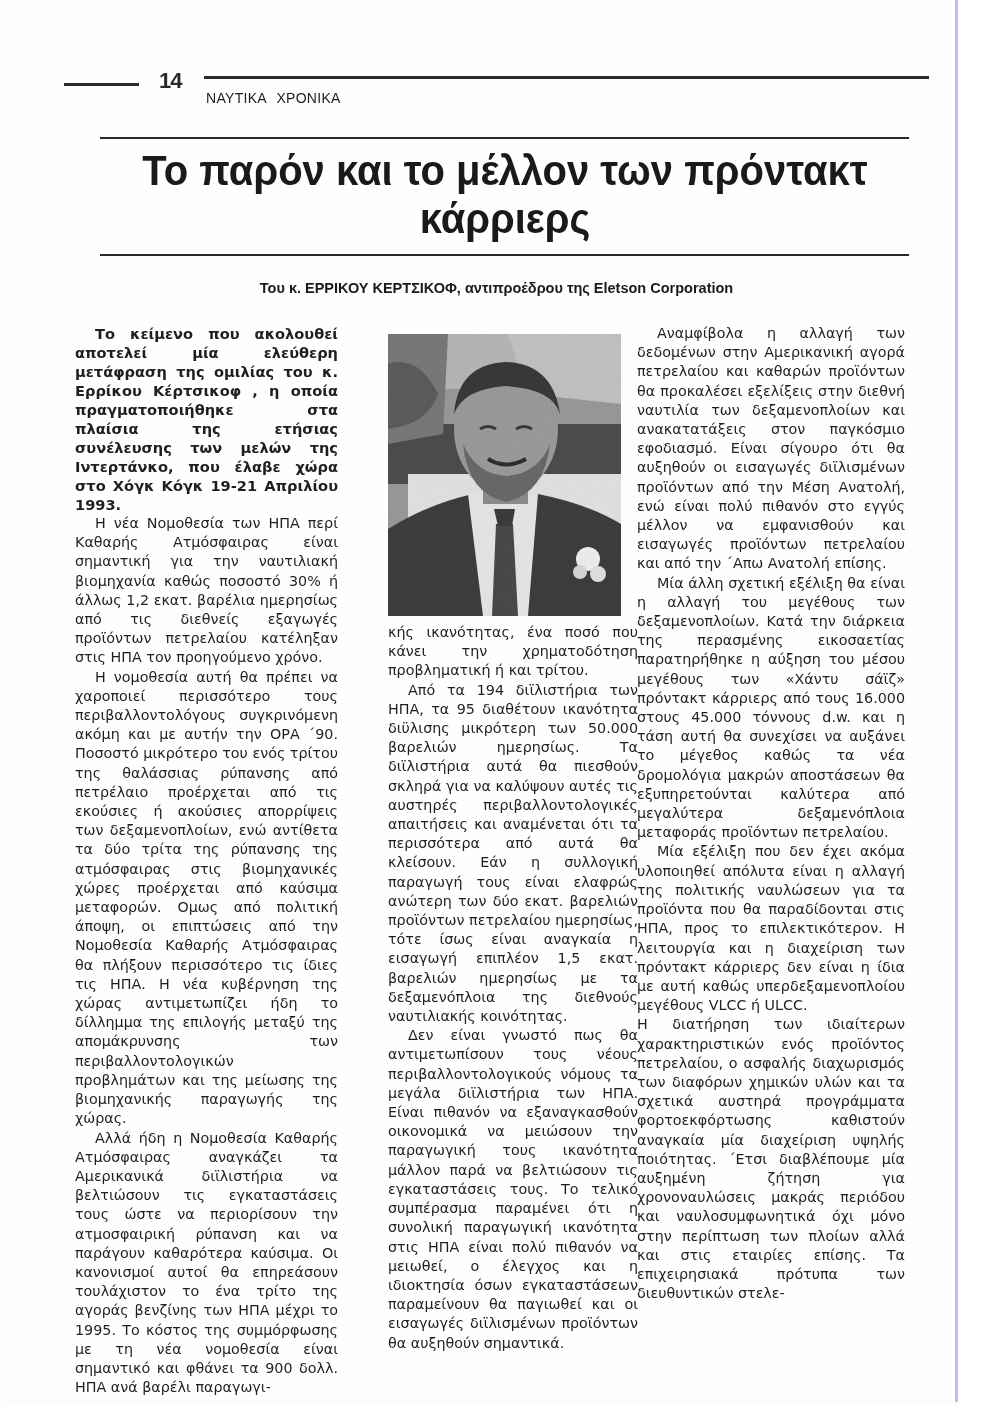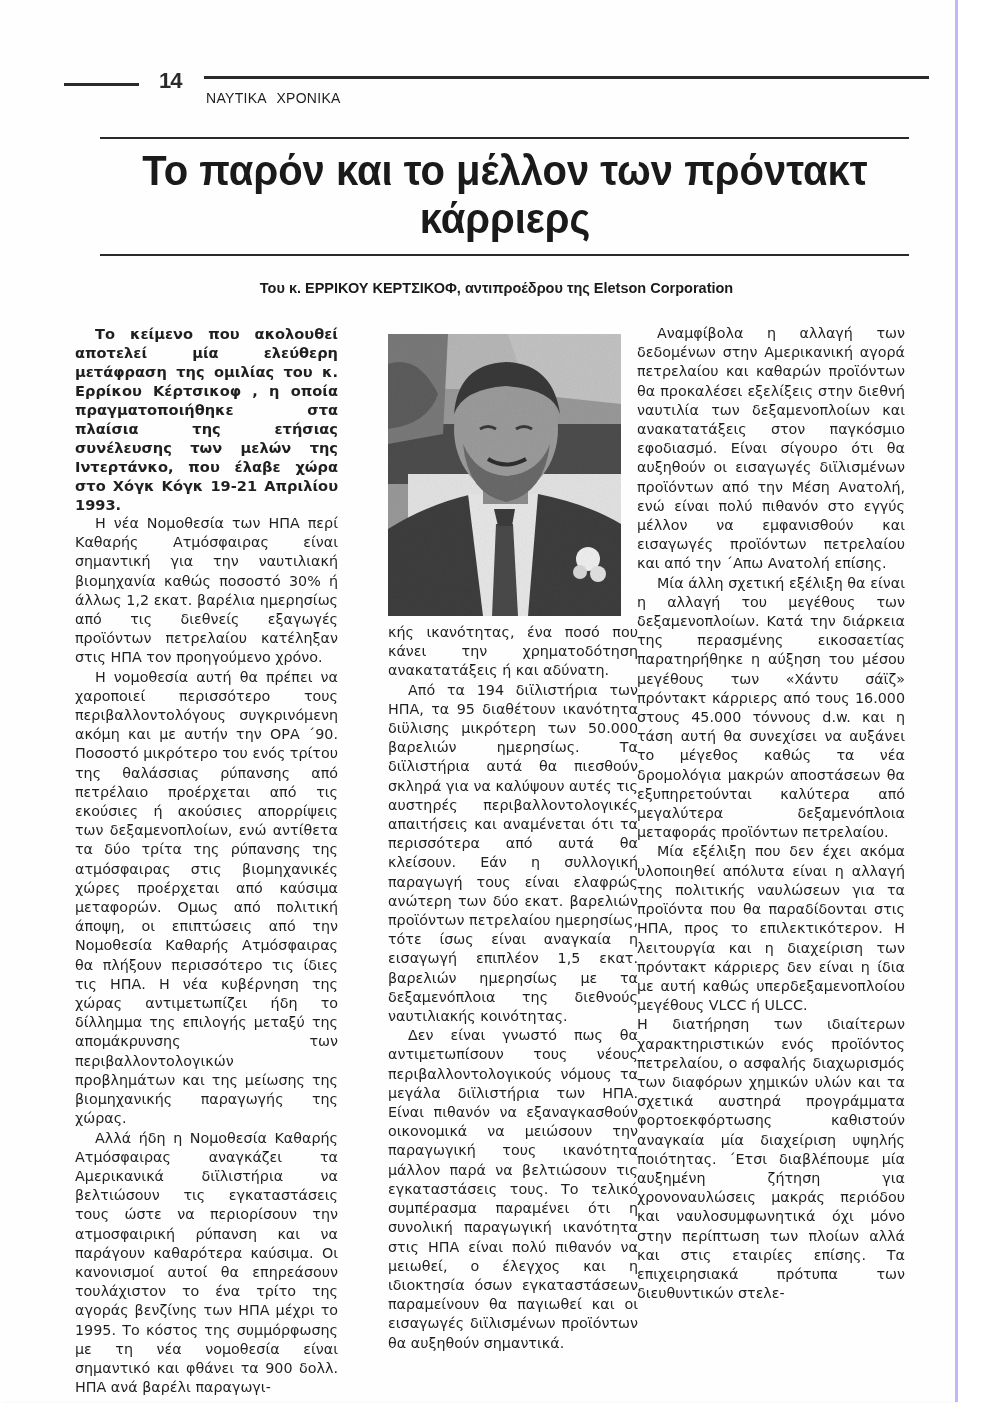--- a/index.html
+++ b/index.html
@@ -192,21 +192,21 @@
         <path d="M100 125 Q118 136 138 125" stroke="#2e2e2e" stroke-width="4" fill="none"></path>
 
         <circle cx="200" cy="225" r="12" fill="#f0f0f0"></circle>
         <circle cx="210" cy="240" r="8" fill="#e2e2e2"></circle>
         <circle cx="192" cy="238" r="7" fill="#d8d8d8"></circle>
       </g>
     </svg>
   </div>
 
   <div class="col col-mid">
-    <p class="noindent">κής ικανότητας, ένα ποσό που κάνει την χρηματοδότηση ανακατατάξεις ή και αδύνατη.</p>
+    <p class="noindent">κής ικανότητας, ένα ποσό που κάνει την χρηματοδότηση προβληματική ή και τρίτου.</p>
     <p>Από τα 194 διϊλιστήρια των ΗΠΑ, τα 95 διαθέτουν ικανότητα διϋλισης μικρότερη των 50.000 βαρελιών ημερησίως. Τα διϊλιστήρια αυτά θα πιεσθούν σκληρά για να καλύψουν αυτές τις αυστηρές περιβαλλοντολογικές απαιτήσεις και αναμένεται ότι τα περισσότερα από αυτά θα κλείσουν. Εάν η συλλογική παραγωγή τους είναι ελαφρώς ανώτερη των δύο εκατ. βαρελιών προϊόντων πετρελαίου ημερησίως, τότε ίσως είναι αναγκαία η εισαγωγή επιπλέον 1,5 εκατ. βαρελιών ημερησίως με τα δεξαμενόπλοια της διεθνούς ναυτιλιακής κοινότητας.</p>
     <p>Δεν είναι γνωστό πως θα αντιμετωπίσουν τους νέους περιβαλλοντολογικούς νόμους τα μεγάλα διϊλιστήρια των ΗΠΑ. Είναι πιθανόν να εξαναγκασθούν οικονομικά να μειώσουν την παραγωγική τους ικανότητα μάλλον παρά να βελτιώσουν τις εγκαταστάσεις τους. Το τελικό συμπέρασμα παραμένει ότι η συνολική παραγωγική ικανότητα στις ΗΠΑ είναι πολύ πιθανόν να μειωθεί, ο έλεγχος και η ιδιοκτησία όσων εγκαταστάσεων παραμείνουν θα παγιωθεί και οι εισαγωγές διϊλισμένων προϊόντων θα αυξηθούν σημαντικά.</p>
   </div>
 
   <div class="col col-right">
     <p>Αναμφίβολα η αλλαγή των δεδομένων στην Αμερικανική αγορά πετρελαίου και καθαρών προϊόντων θα προκαλέσει εξελίξεις στην διεθνή ναυτιλία των δεξαμενοπλοίων και ανακατατάξεις στον παγκόσμιο εφοδιασμό. Είναι σίγουρο ότι θα αυξηθούν οι εισαγωγές διϊλισμένων προϊόντων από την Μέση Ανατολή, ενώ είναι πολύ πιθανόν στο εγγύς μέλλον να εμφανισθούν και εισαγωγές προϊόντων πετρελαίου και από την ΄Απω Ανατολή επίσης.</p>
     <p>Μία άλλη σχετική εξέλιξη θα είναι η αλλαγή του μεγέθους των δεξαμενοπλοίων. Κατά την διάρκεια της περασμένης εικοσαετίας παρατηρήθηκε η αύξηση του μέσου μεγέθους των «Χάντυ σάϊζ» πρόντακτ κάρριερς από τους 16.000 στους 45.000 τόννους d.w. και η τάση αυτή θα συνεχίσει να αυξάνει το μέγεθος καθώς τα νέα δρομολόγια μακρών αποστάσεων θα εξυπηρετούνται καλύτερα από μεγαλύτερα δεξαμενόπλοια μεταφοράς προϊόντων πετρελαίου.</p>
     <p>Μία εξέλιξη που δεν έχει ακόμα υλοποιηθεί απόλυτα είναι η αλλαγή της πολιτικής ναυλώσεων για τα προϊόντα που θα παραδίδονται στις ΗΠΑ, προς το επιλεκτικότερον. Η λειτουργία και η διαχείριση των πρόντακτ κάρριερς δεν είναι η ίδια με αυτή καθώς υπερδεξαμενοπλοίου μεγέθους VLCC ή ULCC.</p>
     <p class="noindent">Η διατήρηση των ιδιαίτερων χαρακτηριστικών ενός προϊόντος πετρελαίου, ο ασφαλής διαχωρισμός των διαφόρων χημικών υλών και τα σχετικά αυστηρά προγράμματα φορτοεκφόρτωσης καθιστούν αναγκαία μία διαχείριση υψηλής ποιότητας. ΄Ετσι διαβλέπουμε μία αυξημένη ζήτηση για χρονοναυλώσεις μακράς περιόδου και ναυλοσυμφωνητικά όχι μόνο στην περίπτωση των πλοίων αλλά και στις εταιρίες επίσης. Τα επιχειρησιακά πρότυπα των διευθυντικών στελε-</p>
   </div>

